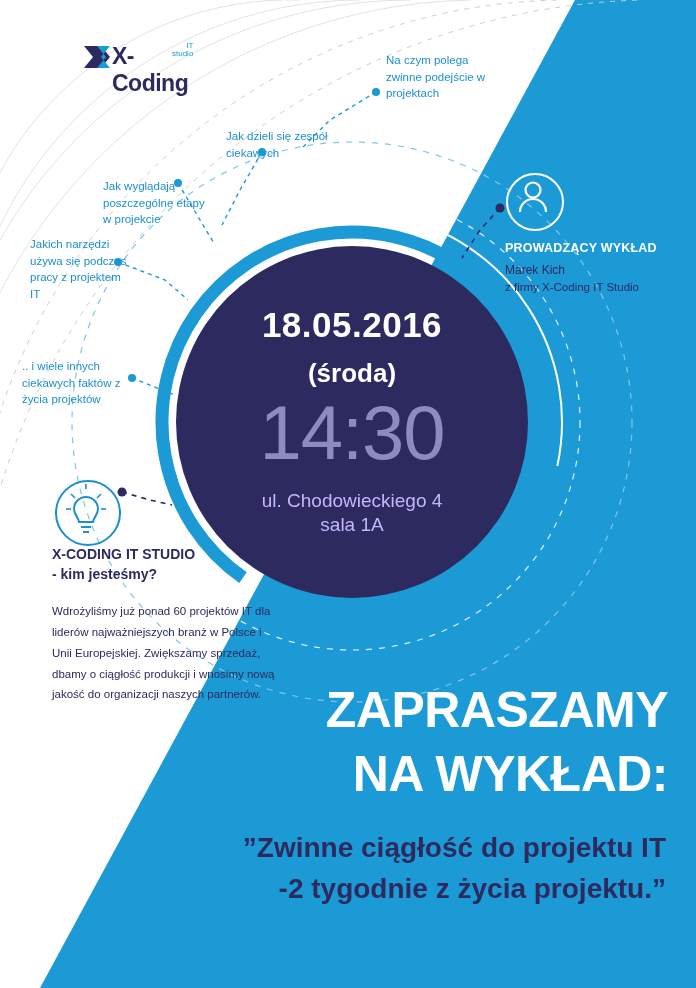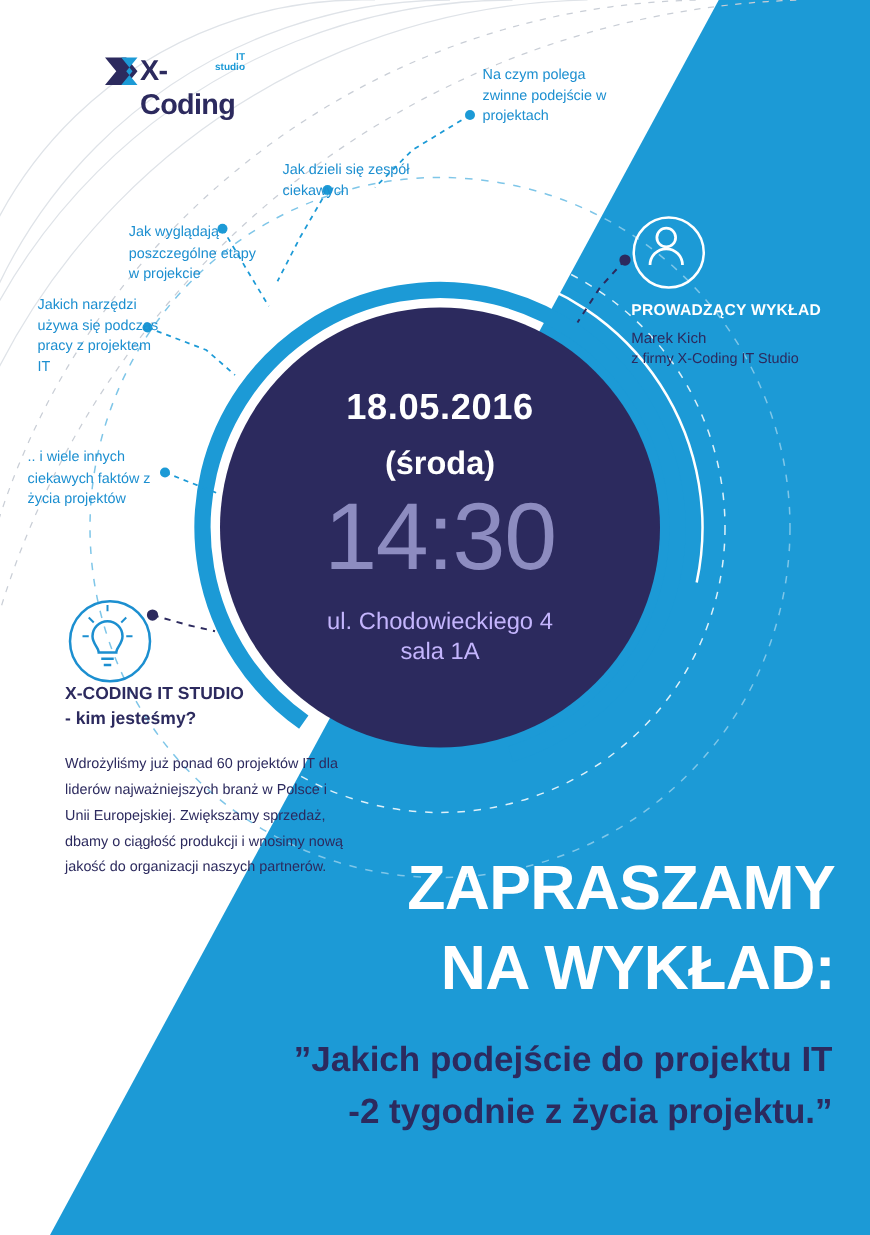--- a/index.html
+++ b/index.html
@@ -38,21 +38,21 @@
     border-radius: 50%;
     background: #2c2a5e;
     display: flex;
     flex-direction: column;
     align-items: center;
     justify-content: center;
     z-index: 6;
   }
   .date-line {
     color: #ffffff;
-    font-size: 29px;
+    font-size: 35px;
     font-weight: bold;
     letter-spacing: 0.5px;
     line-height: 1.05;
     text-align: right;
   }
   .date-day {
     color: #ffffff;
     font-size: 26px;
     font-weight: bold;
     text-align: center;
@@ -92,21 +92,21 @@
     font-size: 23px;
     font-weight: bold;
     color: #2c2a5e;
     letter-spacing: -0.5px;
   }
   .logo-sup {
     position: absolute;
     left: 88px;
     top: 0px;
     font-size: 8px;
-    font-weight: bold;
+    font-weight: normal;
     color: #1c9ad6;
     line-height: 1.05;
     text-align: right;
   }
 
   
   .ann {
     position: absolute;
     font-size: 11.5px;
     line-height: 1.45;
@@ -333,17 +333,17 @@
       <div>- kim jesteśmy?</div>
     </div>
     <div class="about-body">Wdrożyliśmy już ponad 60 projektów IT dla liderów najważniejszych branż w Polsce i Unii Europejskiej. Zwiększamy sprzedaż, dbamy o ciągłość produkcji i wnosimy nową jakość do organizacji naszych partnerów.</div>
   </div>
 
   <div class="headline">
     <div>ZAPRASZAMY</div>
     <div>NA WYKŁAD:</div>
   </div>
   <div class="subhead">
-    <div>”Jakich podejście do projektu IT</div>
+    <div>”Zwinne ciągłość do projektu IT</div>
     <div>-2 tygodnie z życia projektu.”</div>
   </div>
 
 </div>
 
 </body></html>

